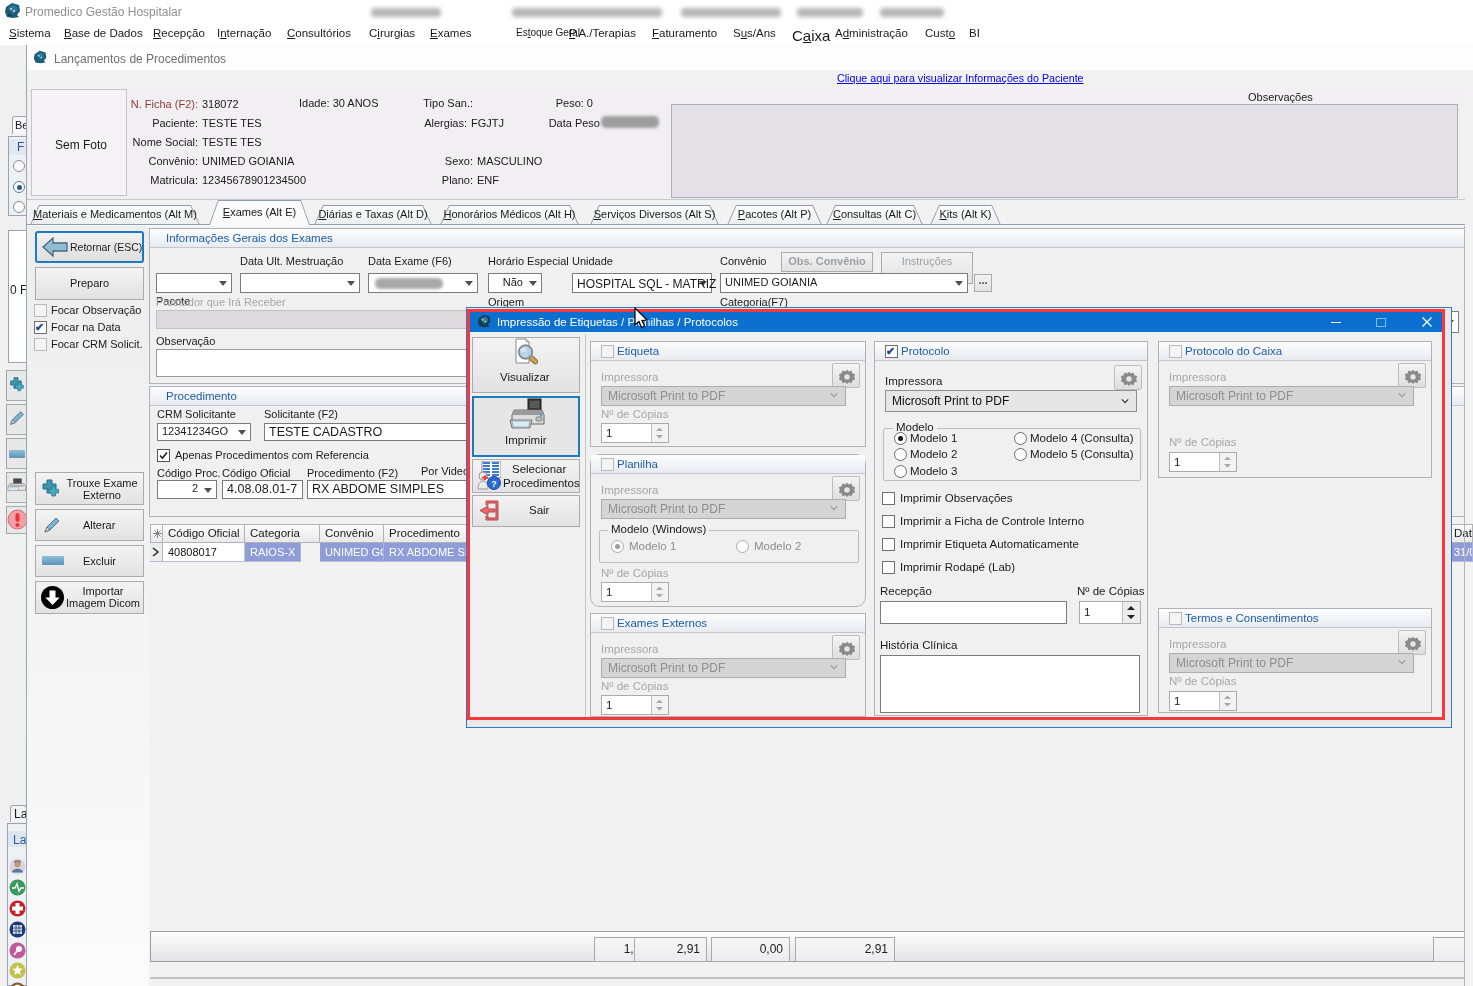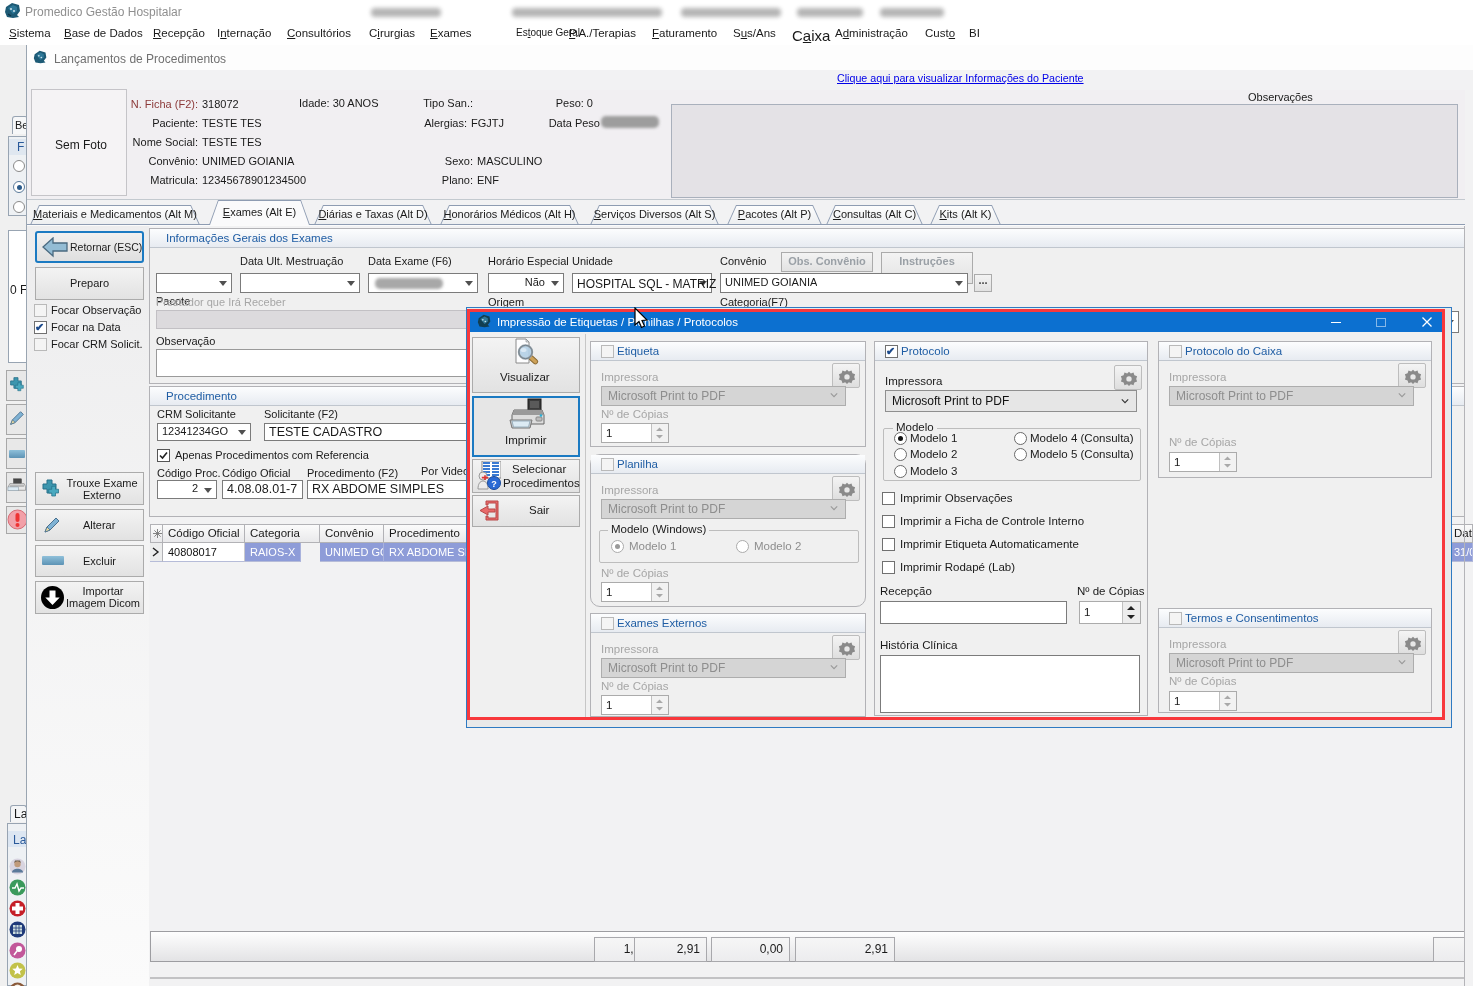--- a/index.html
+++ b/index.html
@@ -288,35 +288,35 @@
 </div>
 <div class="lbl" style="left:156px;top:255px;margin-top:40px;">Pacote</div>
 <div class="lbl" style="left:240px;top:255px;">Data Ult. Mestruação</div>
 <div class="lbl" style="left:368px;top:255px;">Data Exame (F6)</div>
 <div class="lbl" style="left:488px;top:255px;">Horário Especial</div>
 <div class="lbl" style="left:572px;top:255px;">Unidade</div>
 <div class="lbl" style="left:720px;top:255px;">Convênio</div>
 <div class="btn" style="left:781px;top:252px;width:92px;height:20px;color:#9aa0a6;font-weight:bold;">
     <div style="margin-top:2px;">Obs. Convênio</div>
   </div>
-<div class="btn" style="left:881px;top:252px;width:92px;height:32px;color:#9aa0a6;font-weight:bold;">
+<div class="btn" style="left:881px;top:252px;width:92px;height:32px;color:#9aa0a6;font-weight:normal;">
     <div style="margin-top:2px;">Instruções</div>
   </div>
 
 <div class="combo" style="left:156px;top:273px;width:76px;height:20px;">
     <span class="arr"></span>
   </div>
 <div class="combo" style="left:240px;top:273px;width:120px;height:20px;">
     <span class="arr"></span>
   </div>
 <div class="combo" style="left:368px;top:273px;width:110px;height:20px;">
     <span class="arr"></span>
   <div class="abs" style="left:6px;top:4px;width:68px;height:11px;background:#a8a8a8;border-radius:5px;filter:blur(1.5px);"></div>
 </div>
-<div class="combo" style="left:488px;top:273px;width:76px;height:20px;">
+<div class="combo" style="left:488px;top:273px;width:54px;height:20px;">
     <span class="arr"></span>
     <div class="txt" style="left:auto;right:18px;">Não</div>
   </div>
 <div class="combo" style="left:572px;top:273px;width:140px;height:20px;">
     <span class="arr"></span>
     <div class="txt" style="font-size:12px;top:3px;">HOSPITAL SQL - MATRIZ</div>
   </div>
 <div class="combo" style="left:720px;top:273px;width:248px;height:20px;">
     <span class="arr"></span>
     <div class="txt">UNIMED GOIANIA</div>

